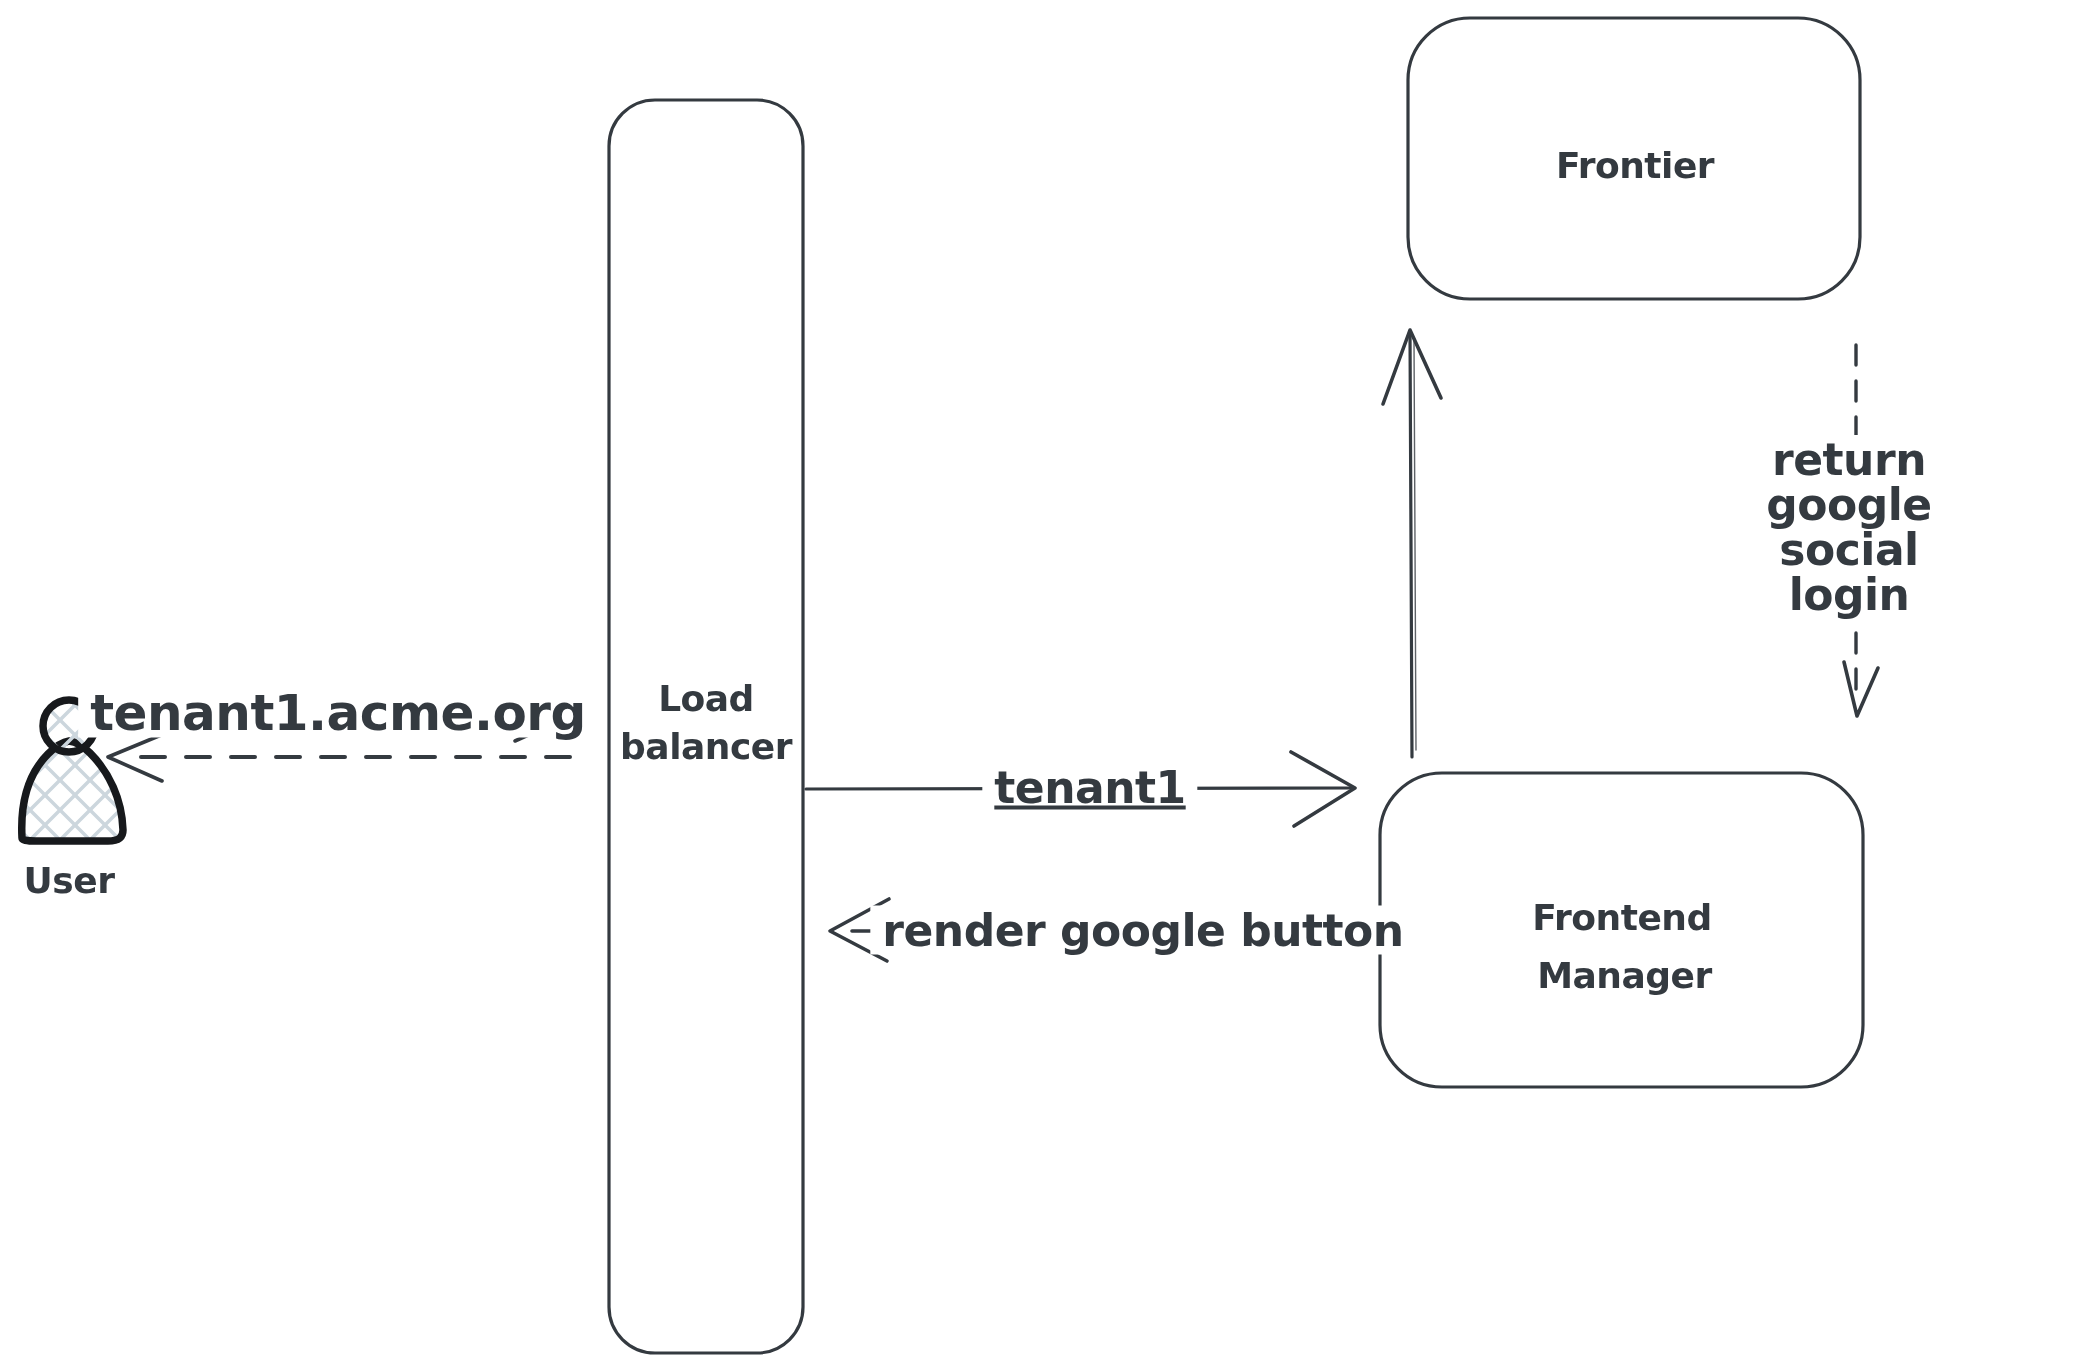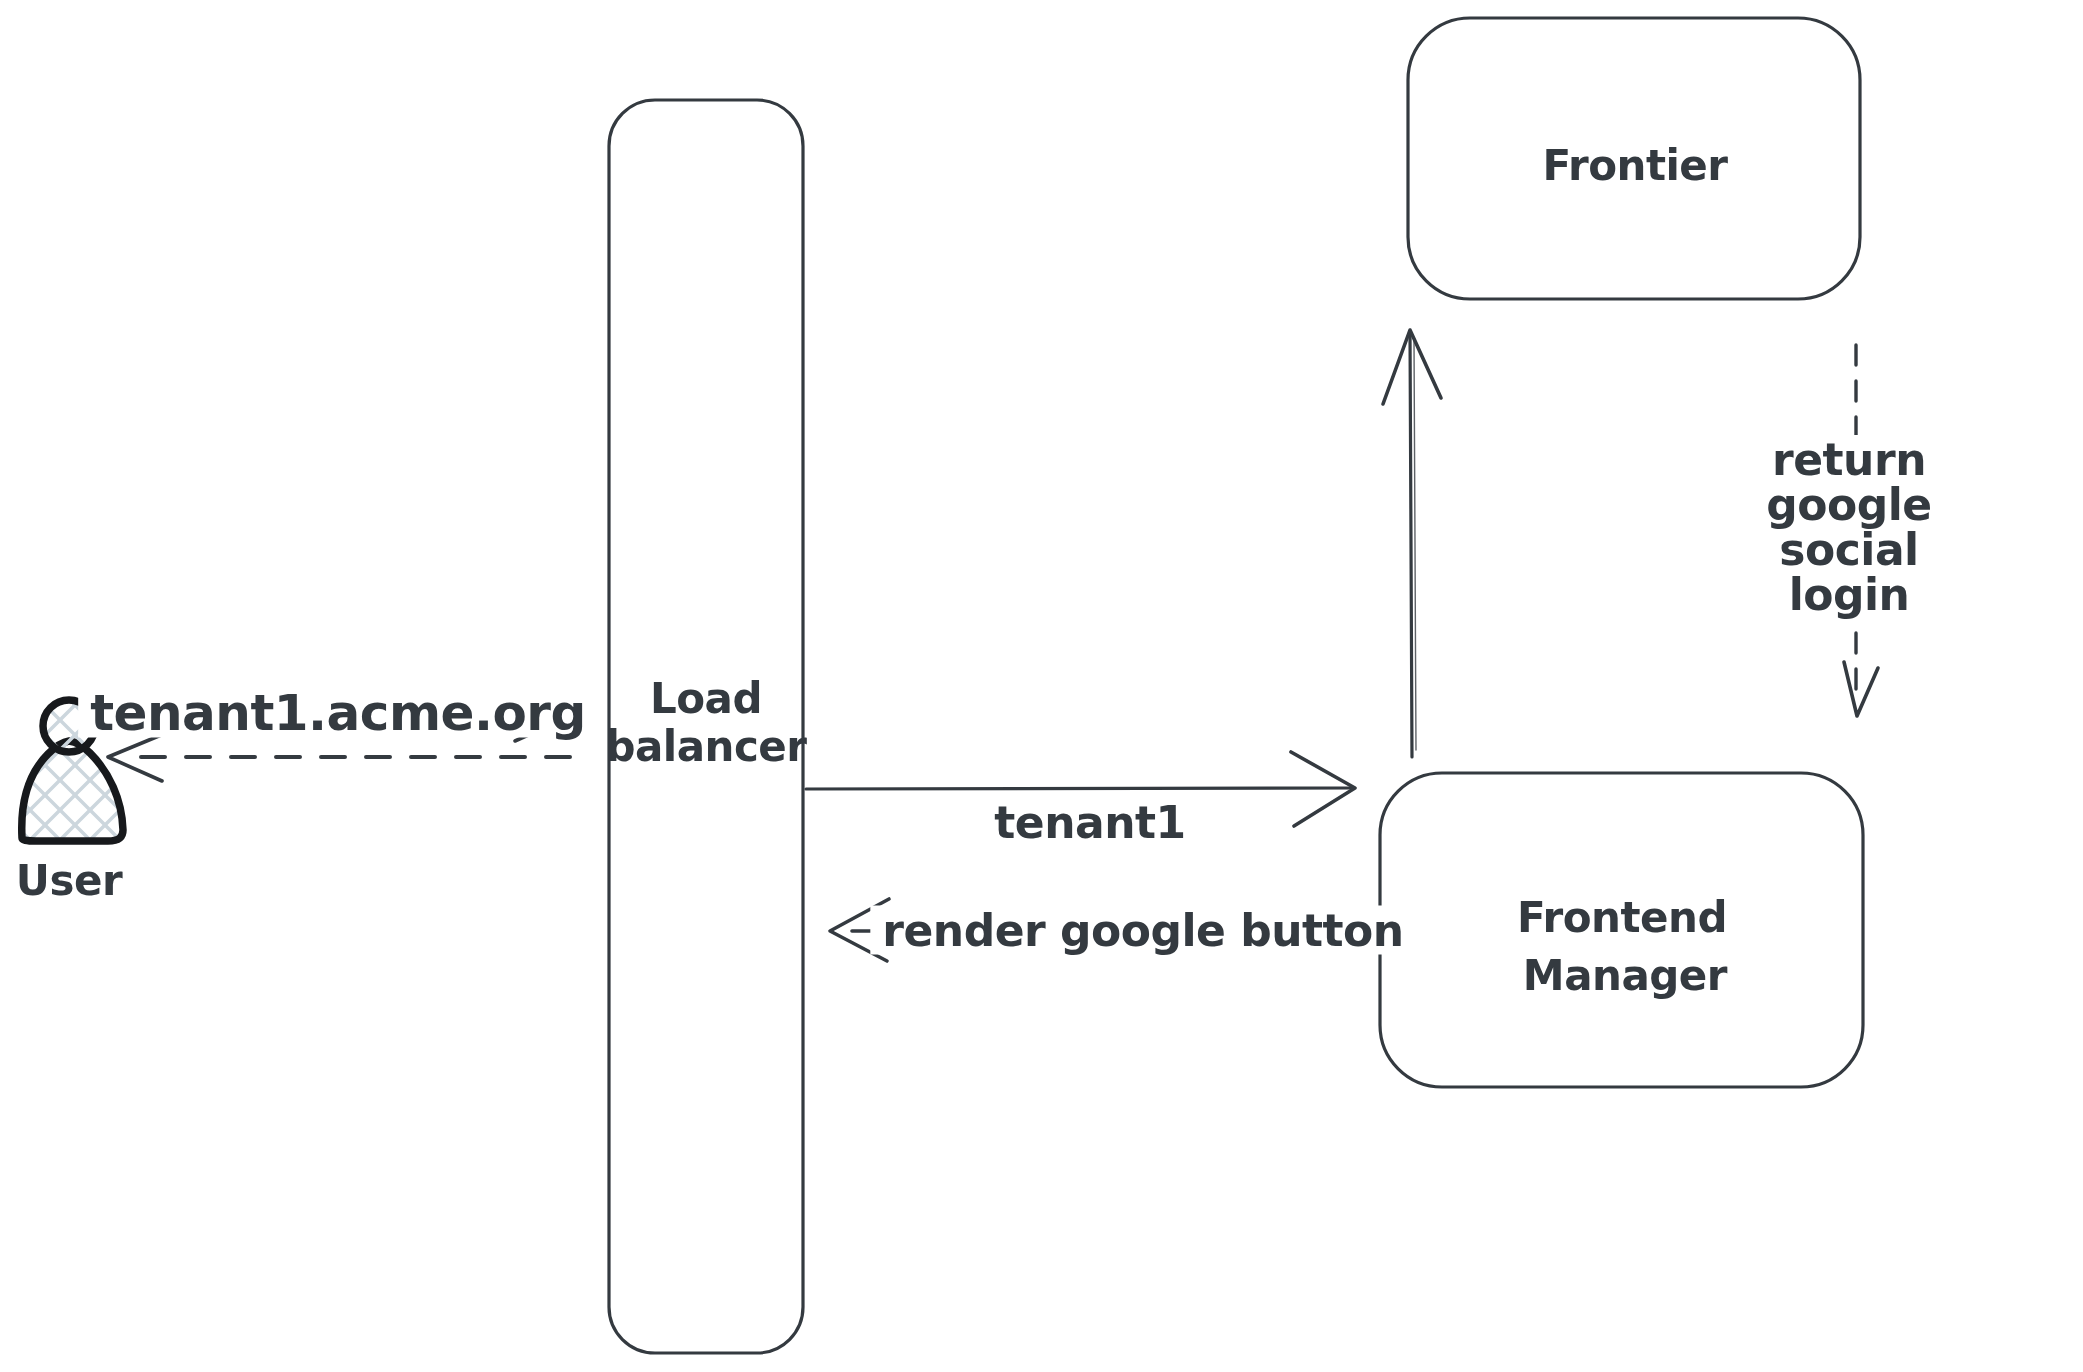--- a/index.html
+++ b/index.html
@@ -31,21 +31,21 @@
     position: absolute;
     transform: translate(-50%, -50%);
     white-space: pre-line;
     text-align: center;
     font-weight: 600;
     letter-spacing: -0.5px;
     line-height: 48px;
     font-size: 42px;
     color: var(--ink, #343a40);
   }
-  .node-label  { font-size: 42px; }
+  .node-label  { font-size: 36px; }
   .edge-label  { font-size: 44px; background: var(--bg, #ffffff); padding: 2px 12px; line-height: 45px; }
   .fm-label    { line-height: 58px; text-align: right; }
   .two-line    { line-height: 45px; }
 </style>
 </head>
 <body>
 
 <div class="canvas">
 
   <svg width="2083" height="1372" viewBox="0 0 2083 1372">
@@ -99,18 +99,18 @@
   </svg>
 
   <div class="label node-label" style="left:69px; top:881px;">User</div>
   <div class="label node-label two-line" style="left:706px; top:723px; line-height:48px;">Load
 balancer</div>
   <div class="label node-label" style="left:1635px; top:166px;">Frontier</div>
   <div class="label node-label fm-label" style="left:1622px; top:947px;">Frontend
 Manager</div>
 
   <div class="label edge-label" style="left:338px; top:713px; font-size:50px;">tenant1.acme.org</div>
-  <div class="label edge-label" style="left:1090px; top:822px;">tenant1</div>
+  <div class="label edge-label" style="left:1090px; top:787px;text-decoration:underline;">tenant1</div>
   <div class="label edge-label" style="left:1143px; top:930px;">render google button</div>
   <div class="label edge-label two-line" style="left:1849px; top:527px;">return google social
 login</div>
 
 </div>
 
 </body></html>

